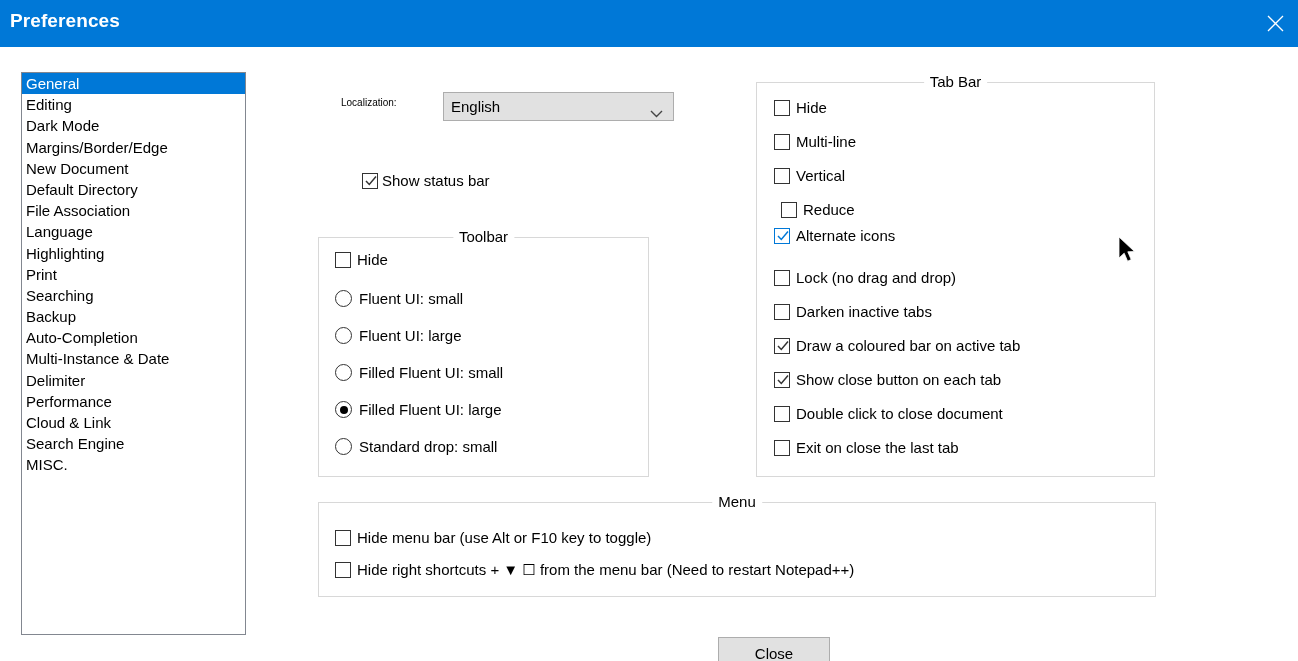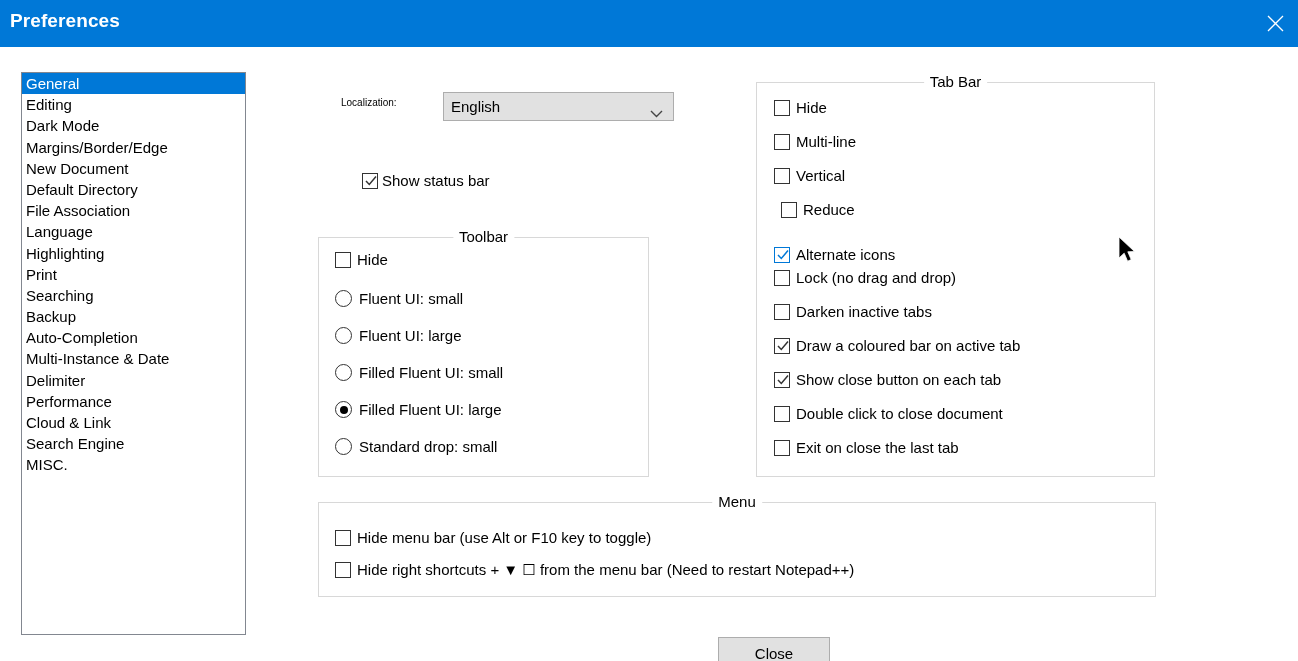--- a/index.html
+++ b/index.html
@@ -277,21 +277,21 @@
       <span class="cb-label">Multi-line</span>
     </div>
     <div class="row" style="left: 774px; top: 167px;">
       <span class="cb"></span>
       <span class="cb-label">Vertical</span>
     </div>
     <div class="row" style="left: 774px; top: 201px; margin-left: 7px;">
       <span class="cb"></span>
       <span class="cb-label">Reduce</span>
     </div>
-    <div class="row" style="left: 774px; top: 246px; justify-content: center;">
+    <div class="row" style="left: 774px; top: 227px; justify-content: center;">
       <span class="cb hot">
         <svg width="14" height="14" viewBox="0 0 14 14">
           <path d="M2 7 L5.3 10.5 L12 2.6" stroke="#0078d7" stroke-width="1.5" fill="none"></path>
         </svg>
       </span>
       <span class="cb-label">Alternate icons</span>
     </div>
     <div class="row" style="left: 774px; top: 269px;">
       <span class="cb"></span>
       <span class="cb-label">Lock (no drag and drop)</span>

